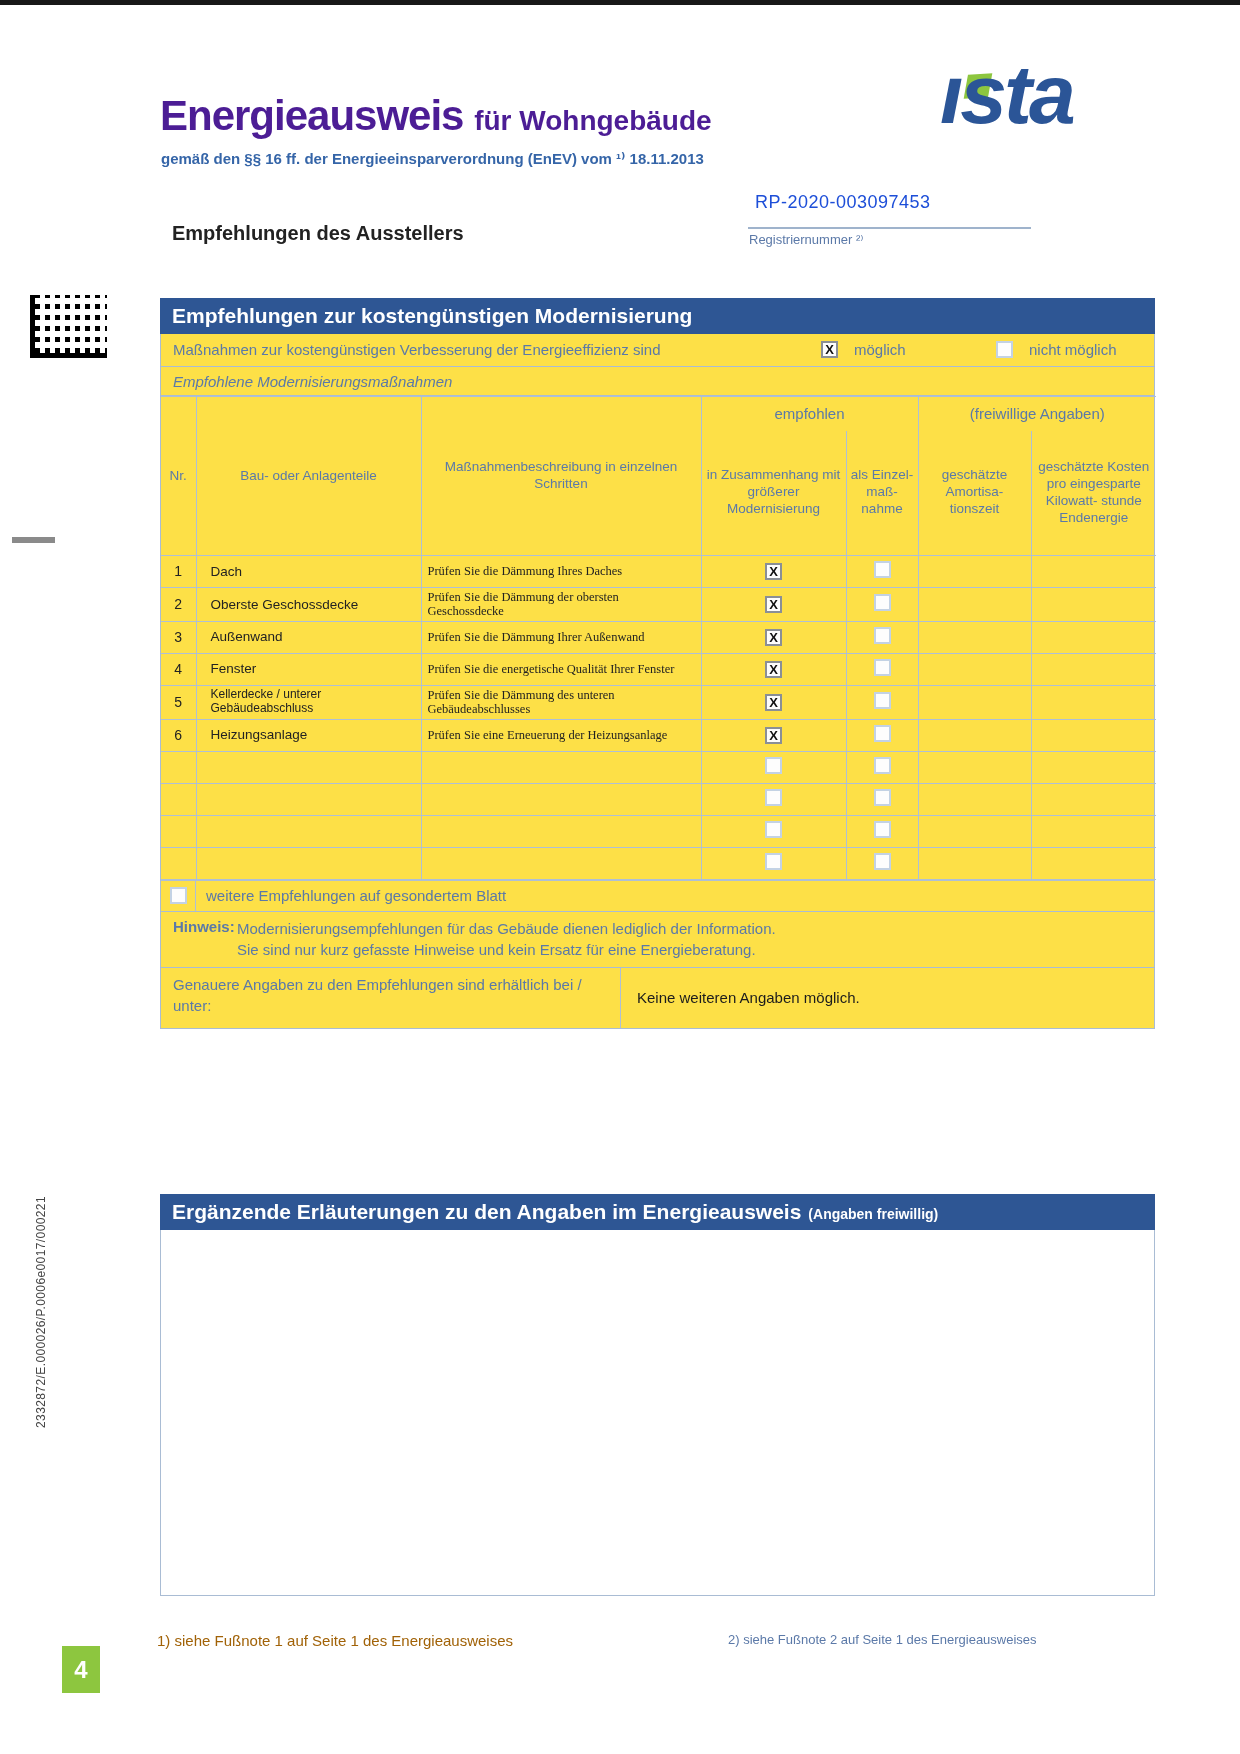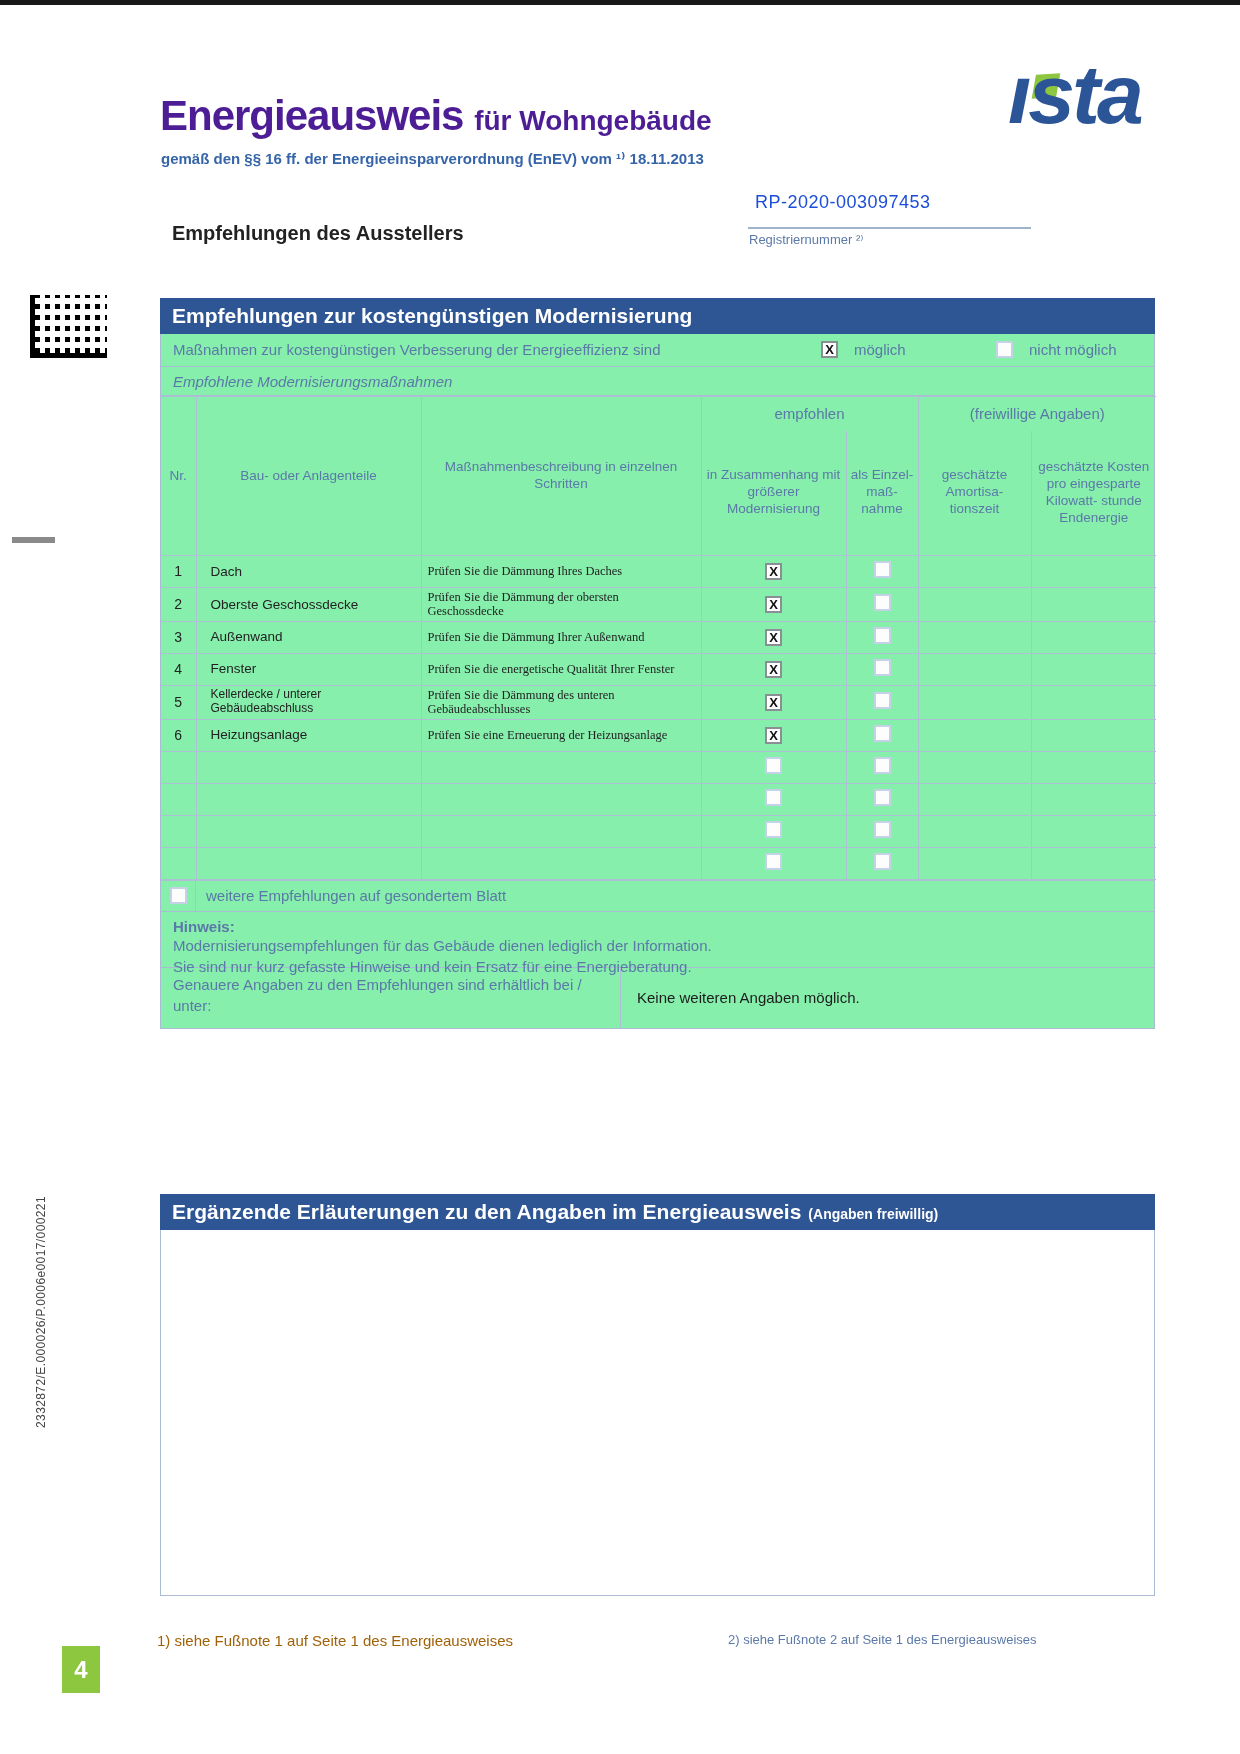--- a/index.html
+++ b/index.html
@@ -8,21 +8,21 @@
     font-family:"Liberation Sans","DejaVu Sans",sans-serif;color:#1f1f1f;
     overflow:hidden;
   }
   .top-strip{position:absolute;top:0;left:0;width:1240px;height:5px;background:#181818;}
 
   
   .title{position:absolute;left:160px;top:92px;color:#4c1d95;font-weight:bold;font-size:42px;letter-spacing:-1px;white-space:nowrap;}
   .title .title-sub{font-size:28px;font-weight:600;letter-spacing:0;}
   .subtitle{position:absolute;left:161px;top:150px;color:#3565a8;font-size:15px;font-weight:bold;}
 
-  .logo{position:absolute;left:1008px;top:48px;width:190px;height:115px;}
+  .logo{position:absolute;left:940px;top:48px;width:190px;height:115px;}
   .logo-text{position:absolute;left:0;top:0;font-size:84px;font-weight:bold;font-style:italic;color:#2b5597;letter-spacing:-3px;line-height:1.1;}
   .logo-diamond{position:absolute;left:26px;top:26px;width:24px;height:24px;background:#8dc63f;transform:skewX(-14deg) rotate(-4deg);}
 
   .reg-number{position:absolute;left:755px;top:192px;font-size:18px;color:#1d4ed8;letter-spacing:0.5px;}
   .reg-line{position:absolute;left:748px;top:227px;width:283px;height:2px;background:#9fb3cc;}
   .reg-label{position:absolute;left:749px;top:232px;font-size:13px;color:#5b79a8;}
   .section-title{position:absolute;left:172px;top:222px;font-size:20px;font-weight:600;color:#222;}
 
   
   .datamatrix{
@@ -37,21 +37,21 @@
   .sidebar-code{
     position:absolute;left:34px;top:1428px;transform:rotate(-90deg);transform-origin:0 0;
     font-size:12px;color:#444;letter-spacing:0.4px;white-space:nowrap;
   }
 
   
   .content{position:absolute;left:160px;top:298px;width:995px;}
   .blue-bar{height:36px;background:#2e5694;color:#fff;font-size:21px;font-weight:bold;
     display:flex;align-items:center;padding:0 0 0 12px;box-sizing:border-box;}
   .blue-bar .bar-suffix{font-size:14px;font-weight:bold;margin-left:7px;padding-top:4px;}
-  .box{border:1px solid #a9bcd4;border-top:none;box-sizing:border-box;background:#86efac;}
+  .box{border:1px solid #a9bcd4;border-top:none;box-sizing:border-box;background:#fde047;}
 
   .measures-row{display:flex;align-items:center;height:32px;border-bottom:1px solid #a9bcd4;font-size:15px;color:#5b79a8;position:relative;}
   .measures-label{position:absolute;left:12px;top:7px;}
   .cb{display:inline-block;width:17px;height:17px;border:2px solid #c3d2e4;background:#fdfdfd;
       box-sizing:border-box;text-align:center;line-height:13px;font-size:13px;font-weight:bold;color:#111;}
   .cb.checked{border-color:#8a8f96;}
   .pos-cb1{position:absolute;left:660px;top:7px;}
   .pos-lab1{position:absolute;left:693px;top:7px;}
   .pos-cb2{position:absolute;left:835px;top:7px;}
   .pos-lab2{position:absolute;left:868px;top:7px;}
@@ -68,21 +68,21 @@
   table.measures td.comp{font-size:13.5px;color:#222;padding-left:14px;}
   table.measures td.desc{color:#222;padding-left:6px;font-family:Liberation Serif, serif;}
   table.measures td.chk{text-align:center;}
   table.measures th:first-child,table.measures td:first-child{border-left:none;}
   table.measures th:last-child,table.measures td:last-child{border-right:none;}
 
   .further-row{display:flex;align-items:center;height:30px;border-bottom:1px solid #a9bcd4;border-top:1px solid #aebfd6;}
   .further-cell{width:35px;text-align:center;border-right:1px solid #aebfd6;height:100%;display:flex;align-items:center;justify-content:center;box-sizing:border-box;}
   .further-label{padding-left:10px;font-size:15px;color:#5b79a8;}
 
-  .hint-row{border-bottom:1px solid #a9bcd4;padding:6px 0 12px 12px;display:flex;font-size:15px;color:#5b79a8;box-sizing:border-box;height:56px;flex-direction:column;}
+  .hint-row{border-bottom:1px solid #a9bcd4;padding:6px 0 12px 12px;display:flex;font-size:15px;color:#5b79a8;box-sizing:border-box;height:56px;}
   .hint-label{font-weight:bold;width:64px;flex:none;}
   .hint-text{line-height:1.45;}
 
   .details-row{display:flex;height:60px;}
   .details-left{width:460px;flex:none;border-right:1px solid #aebfd6;padding:6px 20px 0 12px;font-size:15px;color:#5b79a8;line-height:1.4;box-sizing:border-box;}
   .details-right{flex:1;display:flex;align-items:center;padding-left:16px;font-size:15px;color:#1c1c1c;}
 
   .section2{margin-top:165px;}
   .empty-note-box{height:365px;border:1px solid #a9bcd4;border-top:none;background:#fff;}
 

